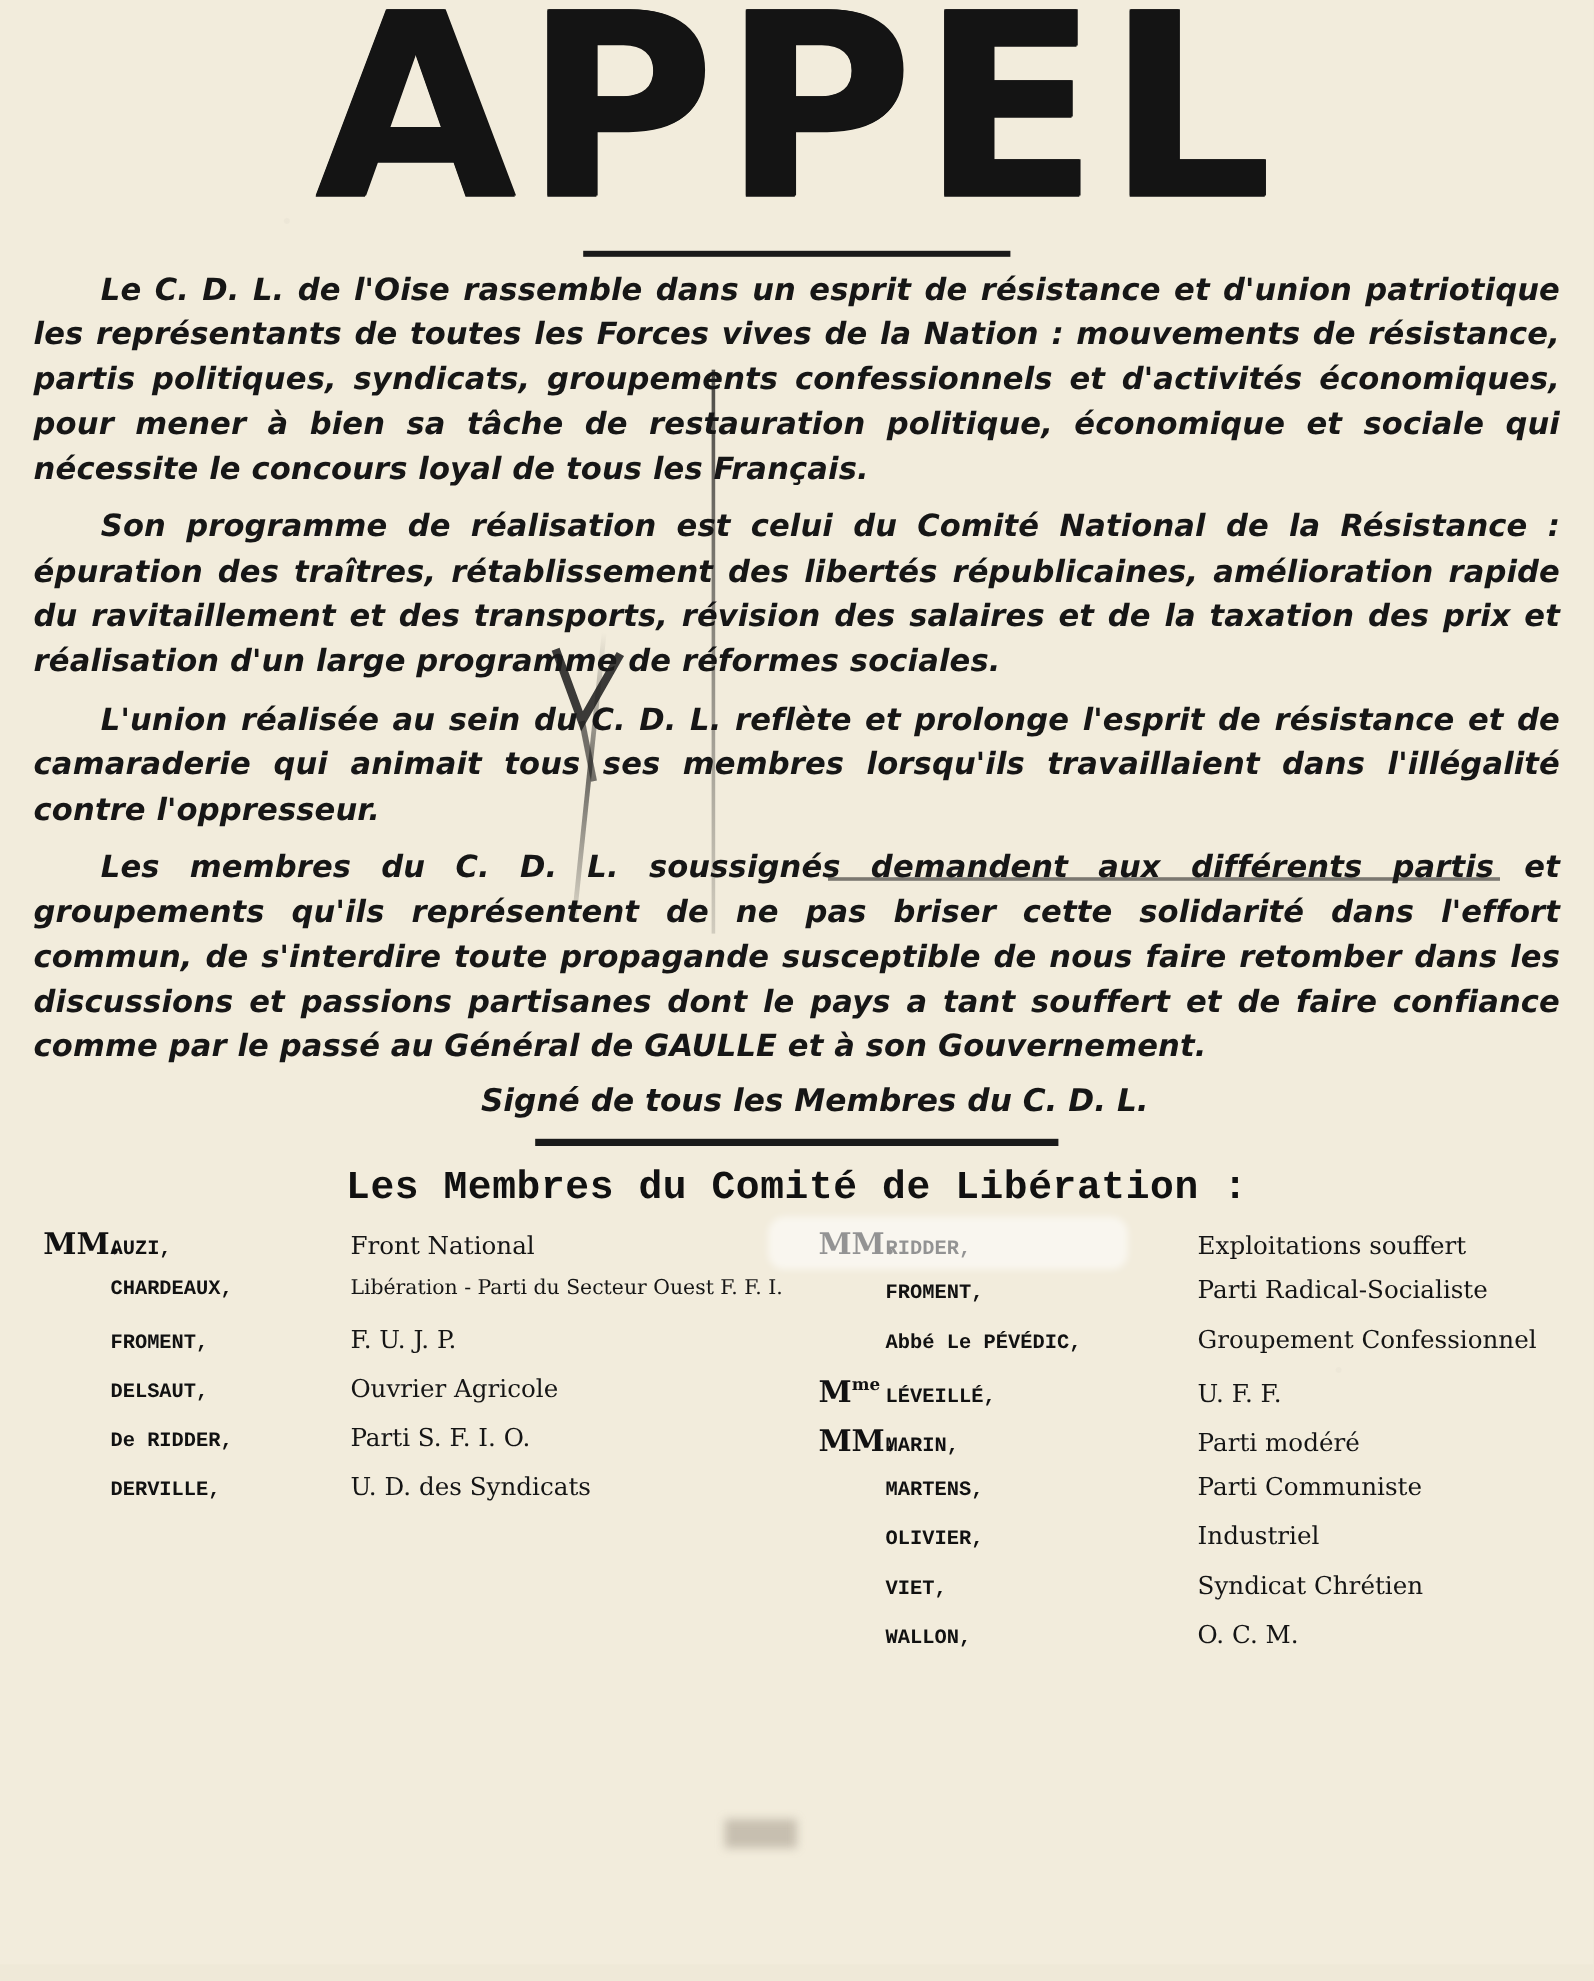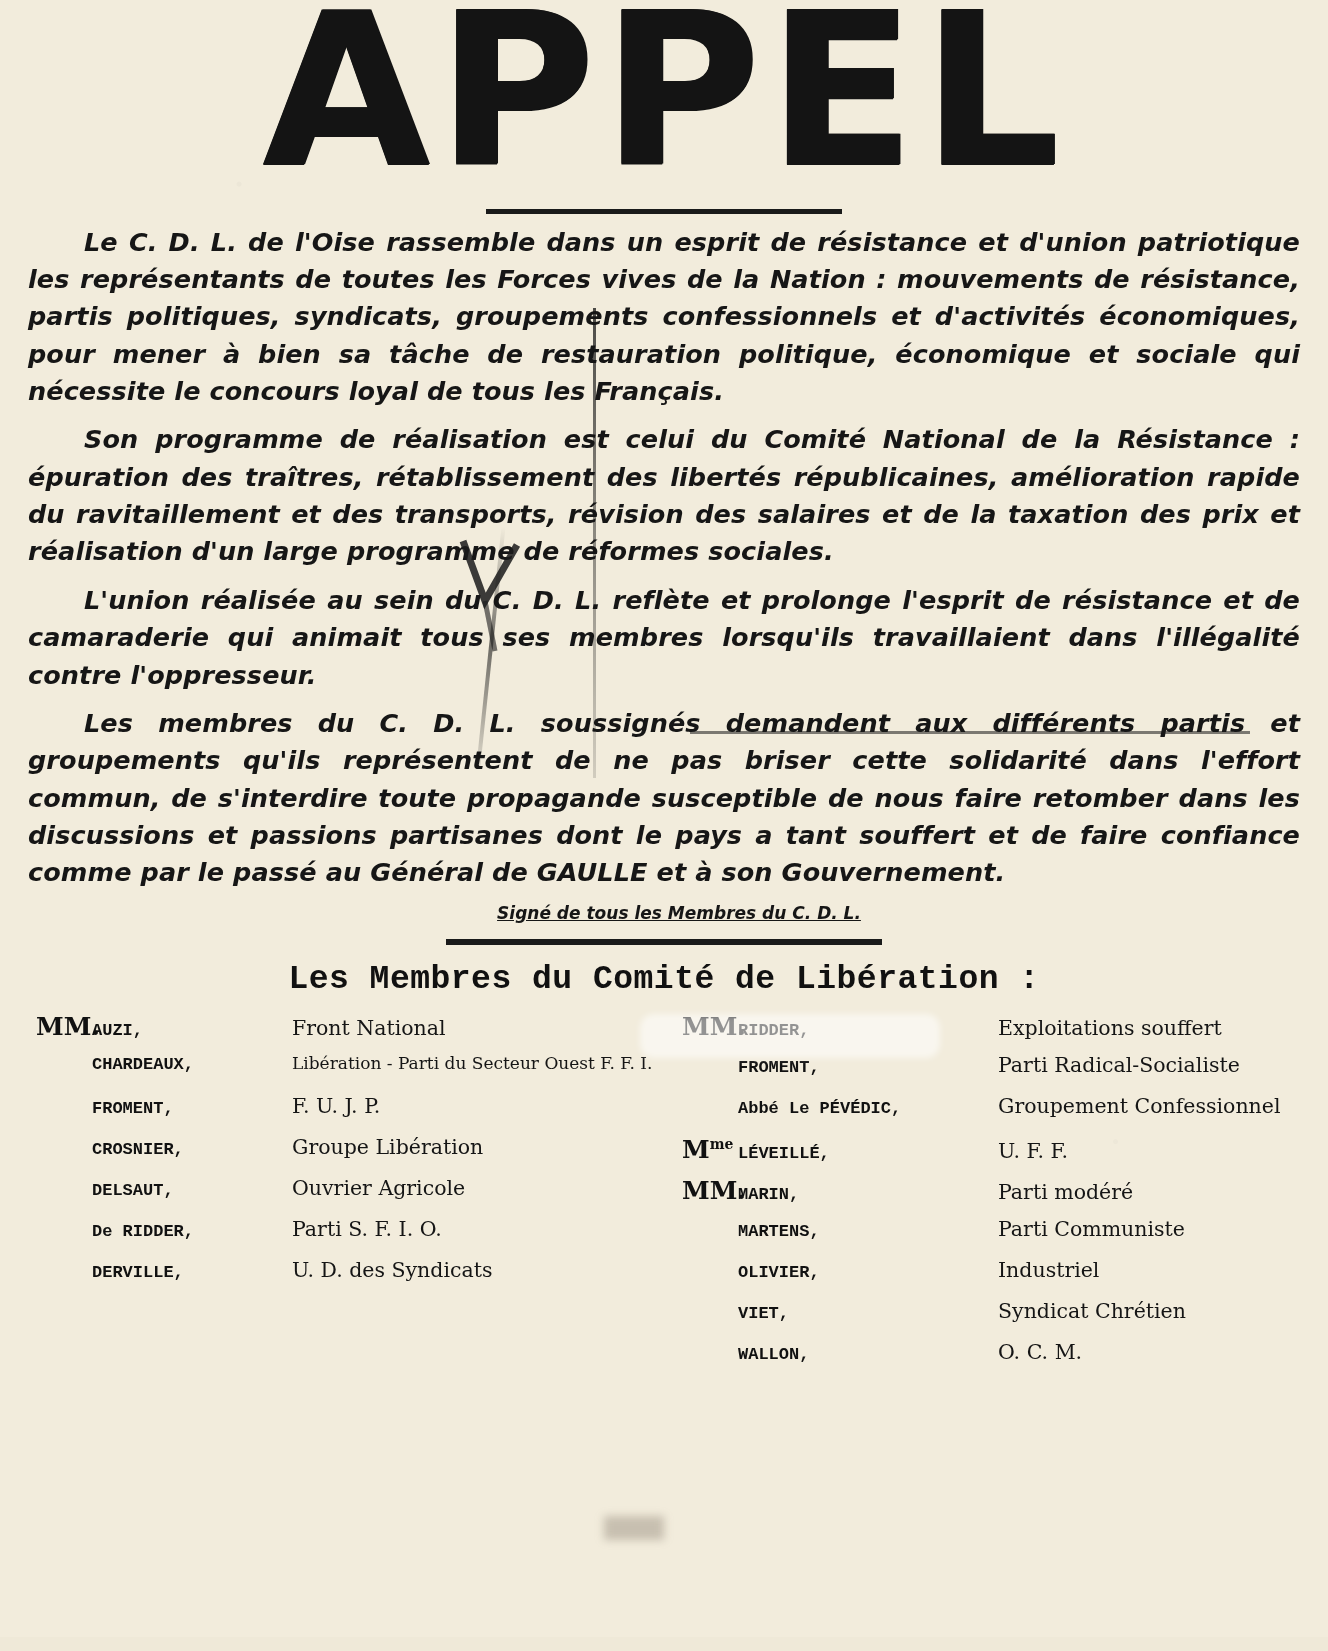--- a/index.html
+++ b/index.html
@@ -80,26 +80,25 @@
     padding: 0 6px;
   }
   .body-text p {
     margin: 0 0 11px 0;
     text-indent: 56px;
   }
   .signed {
     font-family: "DejaVu Sans", sans-serif;
     font-style: italic;
     font-weight: 600;
-    font-size: 17px;
+    font-size: 26px;
     text-align: center;
     margin: 6px 0 0 0;
     color: #161616;
     padding-left: 30px;
-    text-decoration: underline;
   }
 
   
   .members-title {
     text-align: center;
     font-family: Liberation Mono, monospace;
     font-weight: bold;
     font-size: 33px;
     letter-spacing: 0.5px;
     margin: 6px 0 14px 0;
@@ -224,25 +223,20 @@
       </div>
       <div class="mrow">
         <span class="mprefix"></span>
         <span class="mname">CHARDEAUX,</span>
         <span class="mrole small">Libération - Parti du Secteur Ouest F. F. I.</span>
       </div>
       <div class="mrow">
         <span class="mprefix"></span>
         <span class="mname">FROMENT,</span>
         <span class="mrole">F. U. J. P.</span>
-      </div>
-      <div class="mrow">
-        <span class="mprefix"></span>
-        <span class="mname">CROSNIER,</span>
-        <span class="mrole">Groupe Libération</span>
       </div>
       <div class="mrow">
         <span class="mprefix"></span>
         <span class="mname">DELSAUT,</span>
         <span class="mrole">Ouvrier Agricole</span>
       </div>
       <div class="mrow">
         <span class="mprefix"></span>
         <span class="mname">De RIDDER,</span>
         <span class="mrole">Parti S. F. I. O.</span>

